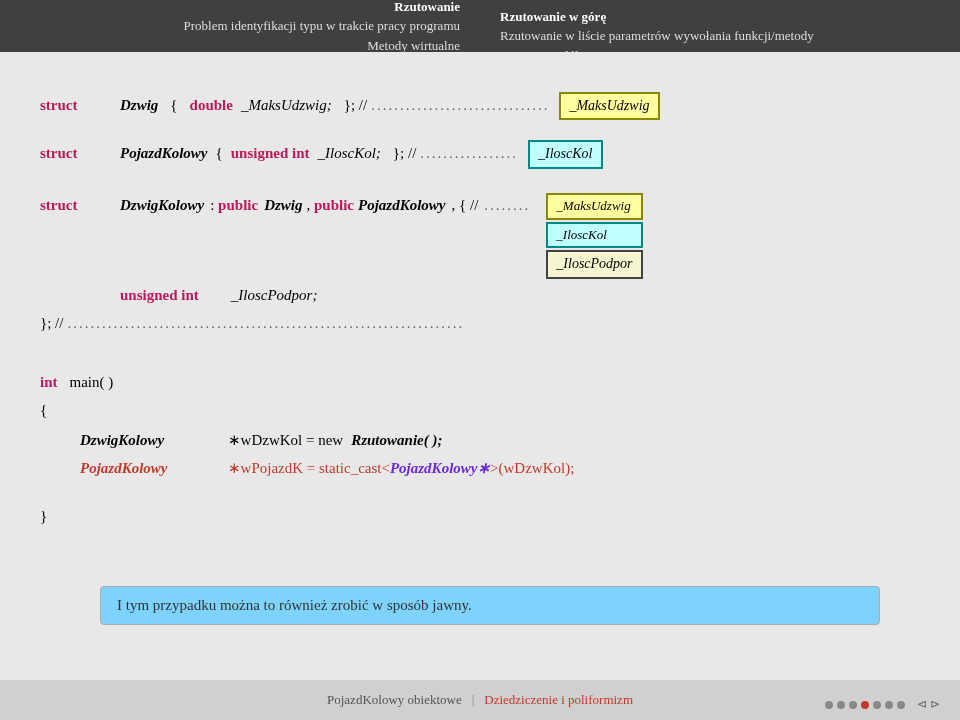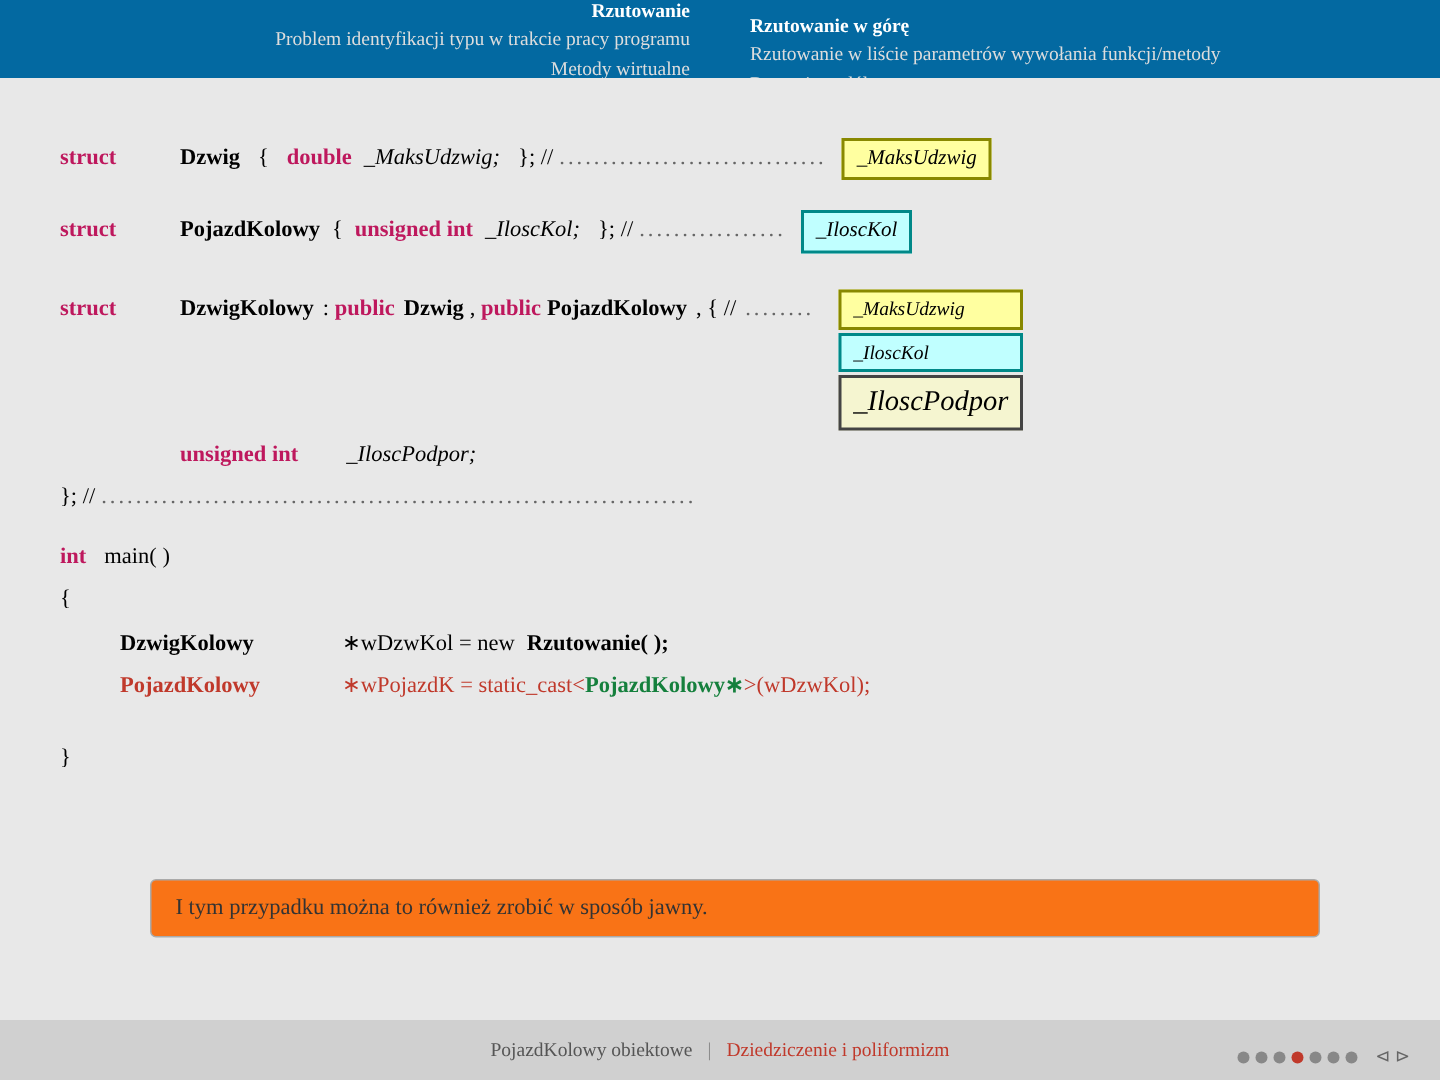--- a/index.html
+++ b/index.html
@@ -11,21 +11,21 @@
       font-family: 'Times New Roman', serif;
       overflow: hidden;
       position: relative;
     }
 
     
     .header-bar {
       position: absolute;
       top: 0; left: 0; right: 0;
       height: 52px;
-      background: #0369a1;
+      background: #404040;
       display: flex;
       align-items: stretch;
     }
 
     .header-left {
       flex: 1;
       display: flex;
       flex-direction: column;
       justify-content: center;
       align-items: flex-end;
@@ -84,20 +84,21 @@
       font-family: 'Computer Modern', 'Times New Roman', serif;
     }
 
     .kw {
       font-weight: bold;
       color: #be185d;
     }
 
     .bf {
       font-weight: bold;
+      font-style: italic;
       color: #000;
     }
 
     .it {
       font-style: italic;
       color: #000;
     }
 
     .dots {
       color: #666;
@@ -120,21 +121,21 @@
     .indent2 {
       margin-left: 30px;
     }
 
     
     .note-box {
       position: absolute;
       bottom: 55px;
       left: 100px;
       right: 80px;
-      background: #f97316;
+      background: #7dd3fc;
       border: 1px solid #aaa;
       border-radius: 4px;
       padding: 10px 16px;
       font-size: 15px;
       color: #333;
     }
 
     
     .footer {
       position: absolute;
@@ -238,53 +239,53 @@
         <span style="margin:0 6px;">: <span class="kw">public</span></span>
         <span class="bf">Dzwig</span>
         <span style="margin:0 4px;">, <span class="kw">public</span></span>
         <span class="bf">PojazdKolowy</span>
         <span style="margin:0 6px;">, {  //</span>
         <span class="dots" style="letter-spacing:2px;">........</span>
 
         <span style="margin-left:16px; display:inline-flex; flex-direction:column; gap:2px; vertical-align:top;">
           <span style="display:inline-block; border:2px solid #888800; background:#ffffa0; padding:1px 8px; font-style:italic; font-size:13px;">_MaksUdzwig</span>
           <span style="display:inline-block; border:2px solid #008888; background:#c0ffff; padding:1px 8px; font-style:italic; font-size:13px;">_IloscKol</span>
-          <span style="display:inline-block; border:2px solid #444; background:#f5f5d0; padding:1px 8px; font-style:italic; font-size:19px;">_IloscPodpor</span>
+          <span style="display:inline-block; border:2px solid #444; background:#f5f5d0; padding:1px 8px; font-style:italic; font-size:14px;">_IloscPodpor</span>
         </span>
       </div>
 
       <div class="code-line indent" style="margin-top:4px;">
         <span class="kw">unsigned int</span>
         <span style="margin-left:32px;" class="it">_IloscPodpor;</span>
       </div>
 
       <div class="code-line" style="margin-top:2px;">
         <span>};  //</span>
         <span class="dots" style="margin-left:4px; letter-spacing:2px;">.....................................................................</span>
       </div>
     </div>
 
-    <div style="margin-top:16px;">
+    <div style="margin-top:35px;">
       <div class="code-line">
         <span class="kw">int</span>
         <span style="margin-left:12px;">main( )</span>
       </div>
       <div class="code-line">
         <span>{</span>
       </div>
 
       <div class="code-line indent2" style="margin-top:6px; margin-left:40px;">
         <span class="bf" style="display:inline-block; min-width:140px;">DzwigKolowy</span>
         <span style="margin-left:8px;">∗wDzwKol = new</span>
         <span style="margin-left:8px;" class="bf">Rzutowanie( );</span>
       </div>
 
       <div class="code-line indent2" style="margin-top:4px; margin-left:40px;">
         <span class="bf" style="display:inline-block; min-width:140px; color:#c0392b;">PojazdKolowy</span>
-        <span style="margin-left:8px; color:#c0392b;">∗wPojazdK = static_cast&lt;<span class="bf" style="color:#15803d;">PojazdKolowy∗</span>&gt;(wDzwKol);</span>
+        <span style="margin-left:8px; color:#c0392b;">∗wPojazdK = static_cast&lt;<span class="bf" style="color:#6d28d9;">PojazdKolowy∗</span>&gt;(wDzwKol);</span>
       </div>
 
       <div class="code-line" style="margin-top:24px;">
         <span>}</span>
       </div>
     </div>
 
   </div>
 
   <div class="note-box">

